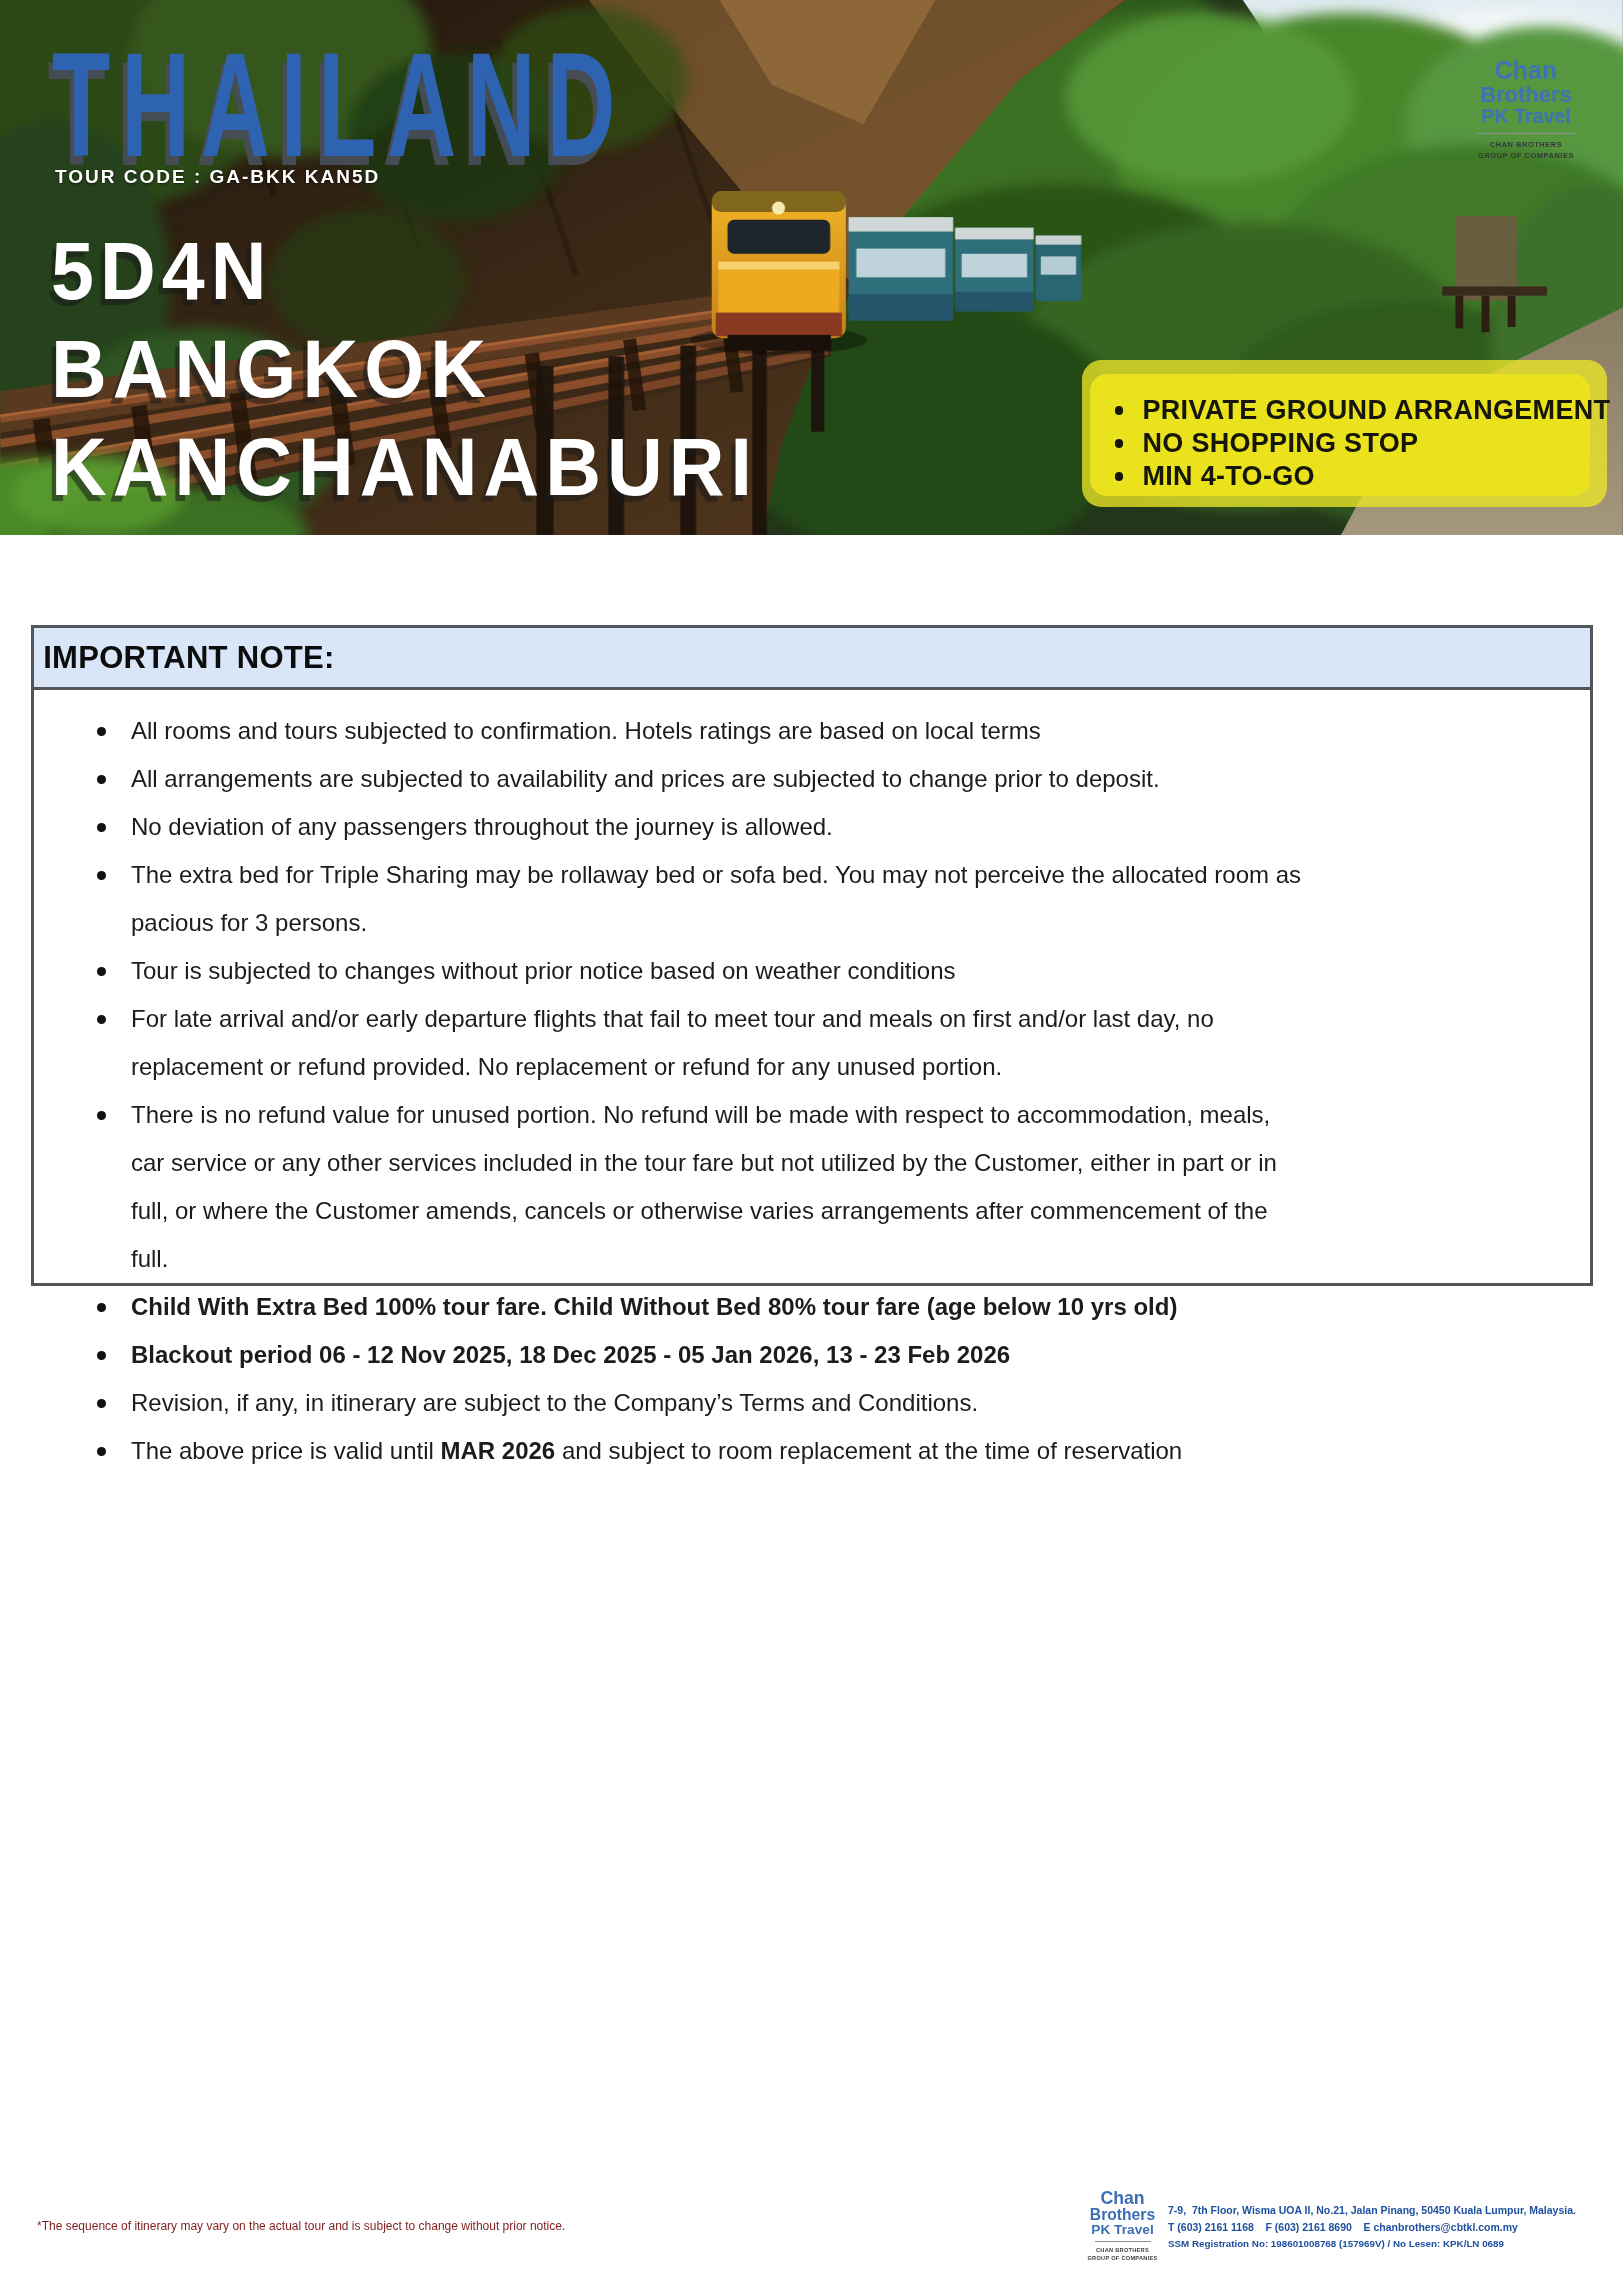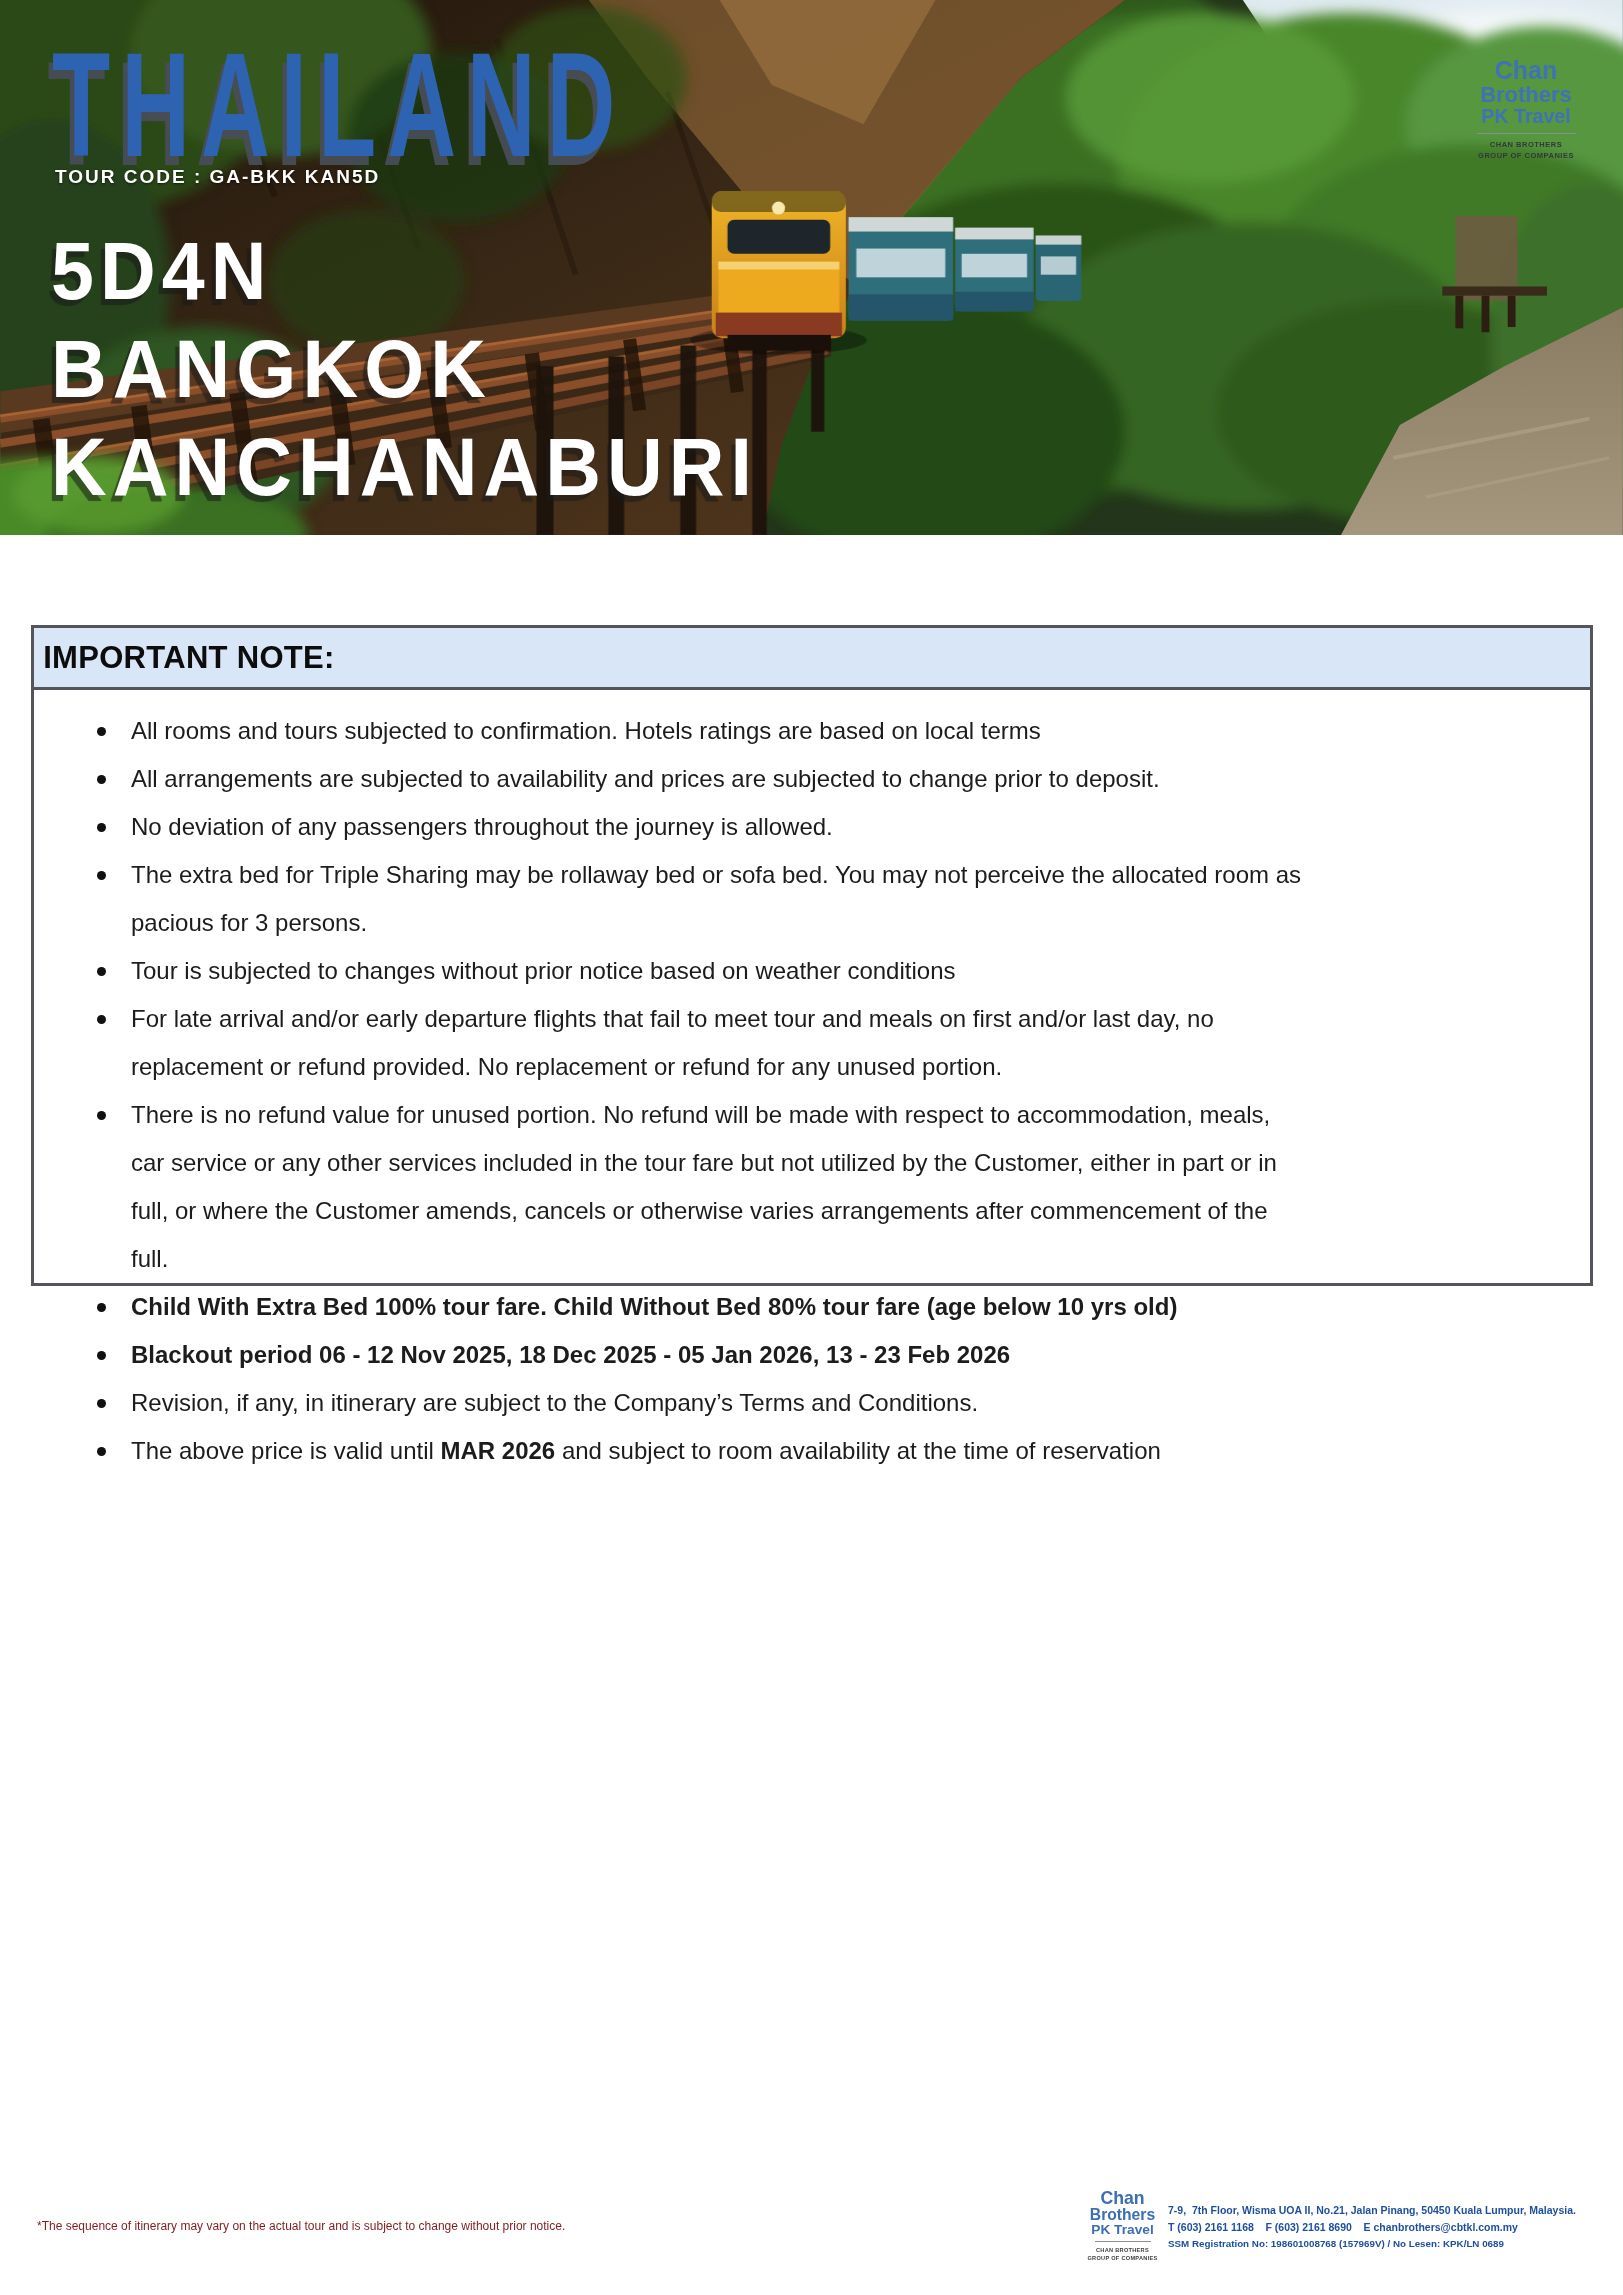--- a/index.html
+++ b/index.html
@@ -220,20 +220,29 @@
 
     <div class="logo-top">
       <div class="l1">Chan</div>
       <div class="l2">Brothers</div>
       <div class="l3">PK Travel</div>
       <div class="rule"></div>
       <div class="small">CHAN BROTHERS</div>
       <div class="small">GROUP OF COMPANIES</div>
     </div>
 
+    <div class="highlight-outer">
+      <div class="highlight-inner">
+        <ul>
+            <li>PRIVATE GROUND ARRANGEMENT</li>
+            <li>NO SHOPPING STOP</li>
+            <li>MIN 4-TO-GO</li>
+          </ul>
+      </div>
+    </div>
   </div>
 
   <section class="note-box">
     <div class="note-header">IMPORTANT NOTE:</div>
     <ul class="note-list">
         <li>
           <div class="nline"><span>All rooms and tours subjected to confirmation. Hotels ratings are based on local terms</span></div>
         </li>
         <li>
           <div class="nline"><span>All arrangements are subjected to availability and prices are subjected to change prior to deposit.</span></div>
@@ -261,21 +270,21 @@
         <li class="bold">
           <div class="nline"><span class="b">Child With Extra Bed 100% tour fare. Child Without Bed 80% tour fare (age below 10 yrs old)</span></div>
         </li>
         <li class="bold">
           <div class="nline"><span class="b">Blackout period 06 - 12 Nov 2025, 18 Dec 2025 - 05 Jan 2026, 13 - 23 Feb 2026</span></div>
         </li>
         <li>
           <div class="nline"><span>Revision, if any, in itinerary are subject to the Company’s Terms and Conditions.</span></div>
         </li>
         <li>
-          <div class="nline"><span>The above price is valid until </span><span class="b">MAR 2026</span><span> and subject to room availability at the time of reservation</span></div>
+          <div class="nline"><span>The above price is valid until </span><span class="b">MAR 2026</span><span> and subject to room replacement at the time of reservation</span></div>
         </li>
       </ul>
   </section>
 
   <div class="disclaimer">*The sequence of itinerary may vary on the actual tour and is subject to change without prior notice.</div>
 
   <div class="footer-logo">
     <div class="l1">Chan</div>
     <div class="l2">Brothers</div>
     <div class="l3">PK Travel</div>

